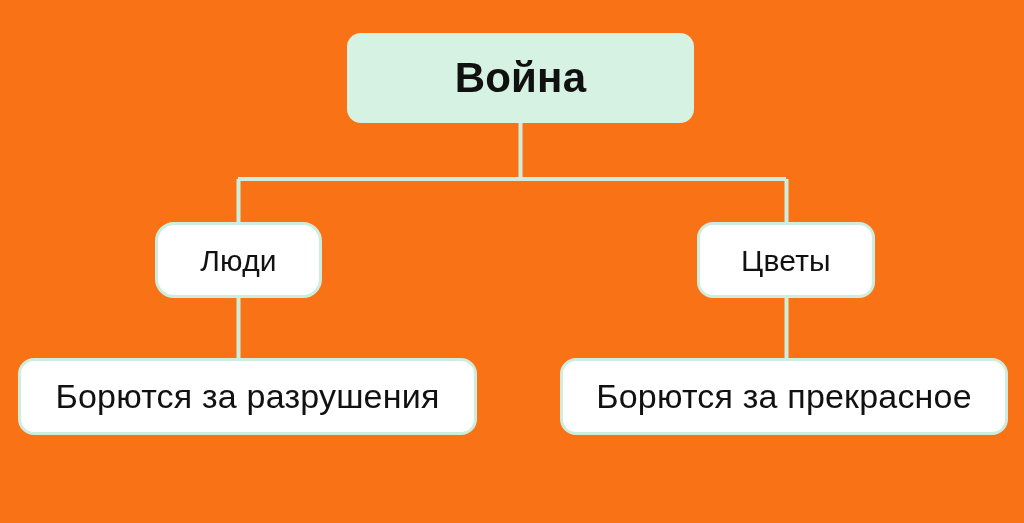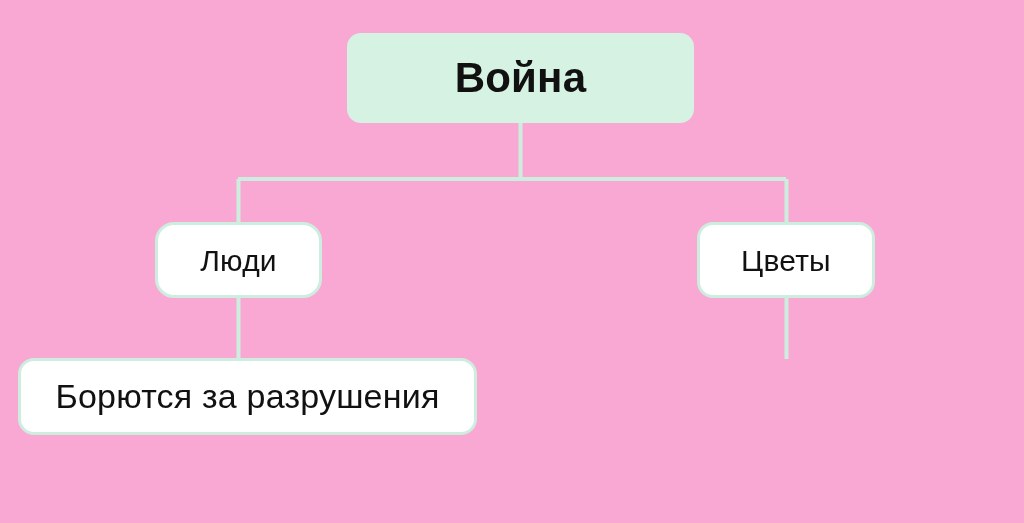--- a/index.html
+++ b/index.html
@@ -8,21 +8,21 @@
     padding: 0;
     background: #ffffff;
   }
   body {
     font-family: "Liberation Sans", sans-serif;
   }
   #canvas {
     position: relative;
     width: 1024px;
     height: 523px;
-    background: #f9a8d4;
+    background: #f97316;
     overflow: hidden;
   }
   .connectors {
     position: absolute;
     left: 0;
     top: 0;
     width: 1024px;
     height: 523px;
     pointer-events: none;
   }
@@ -112,14 +112,17 @@
   </div>
 
   <div class="node node-leaf node-leaf-left">
     <span class="node-label">Борются за разрушения</span>
   </div>
 
   <div class="node node-branch node-branch-right">
     <span class="node-label">Цветы</span>
   </div>
 
+  <div class="node node-leaf node-leaf-right">
+    <span class="node-label">Борются за прекрасное</span>
+  </div>
 
 </div>
 
 </body></html>

